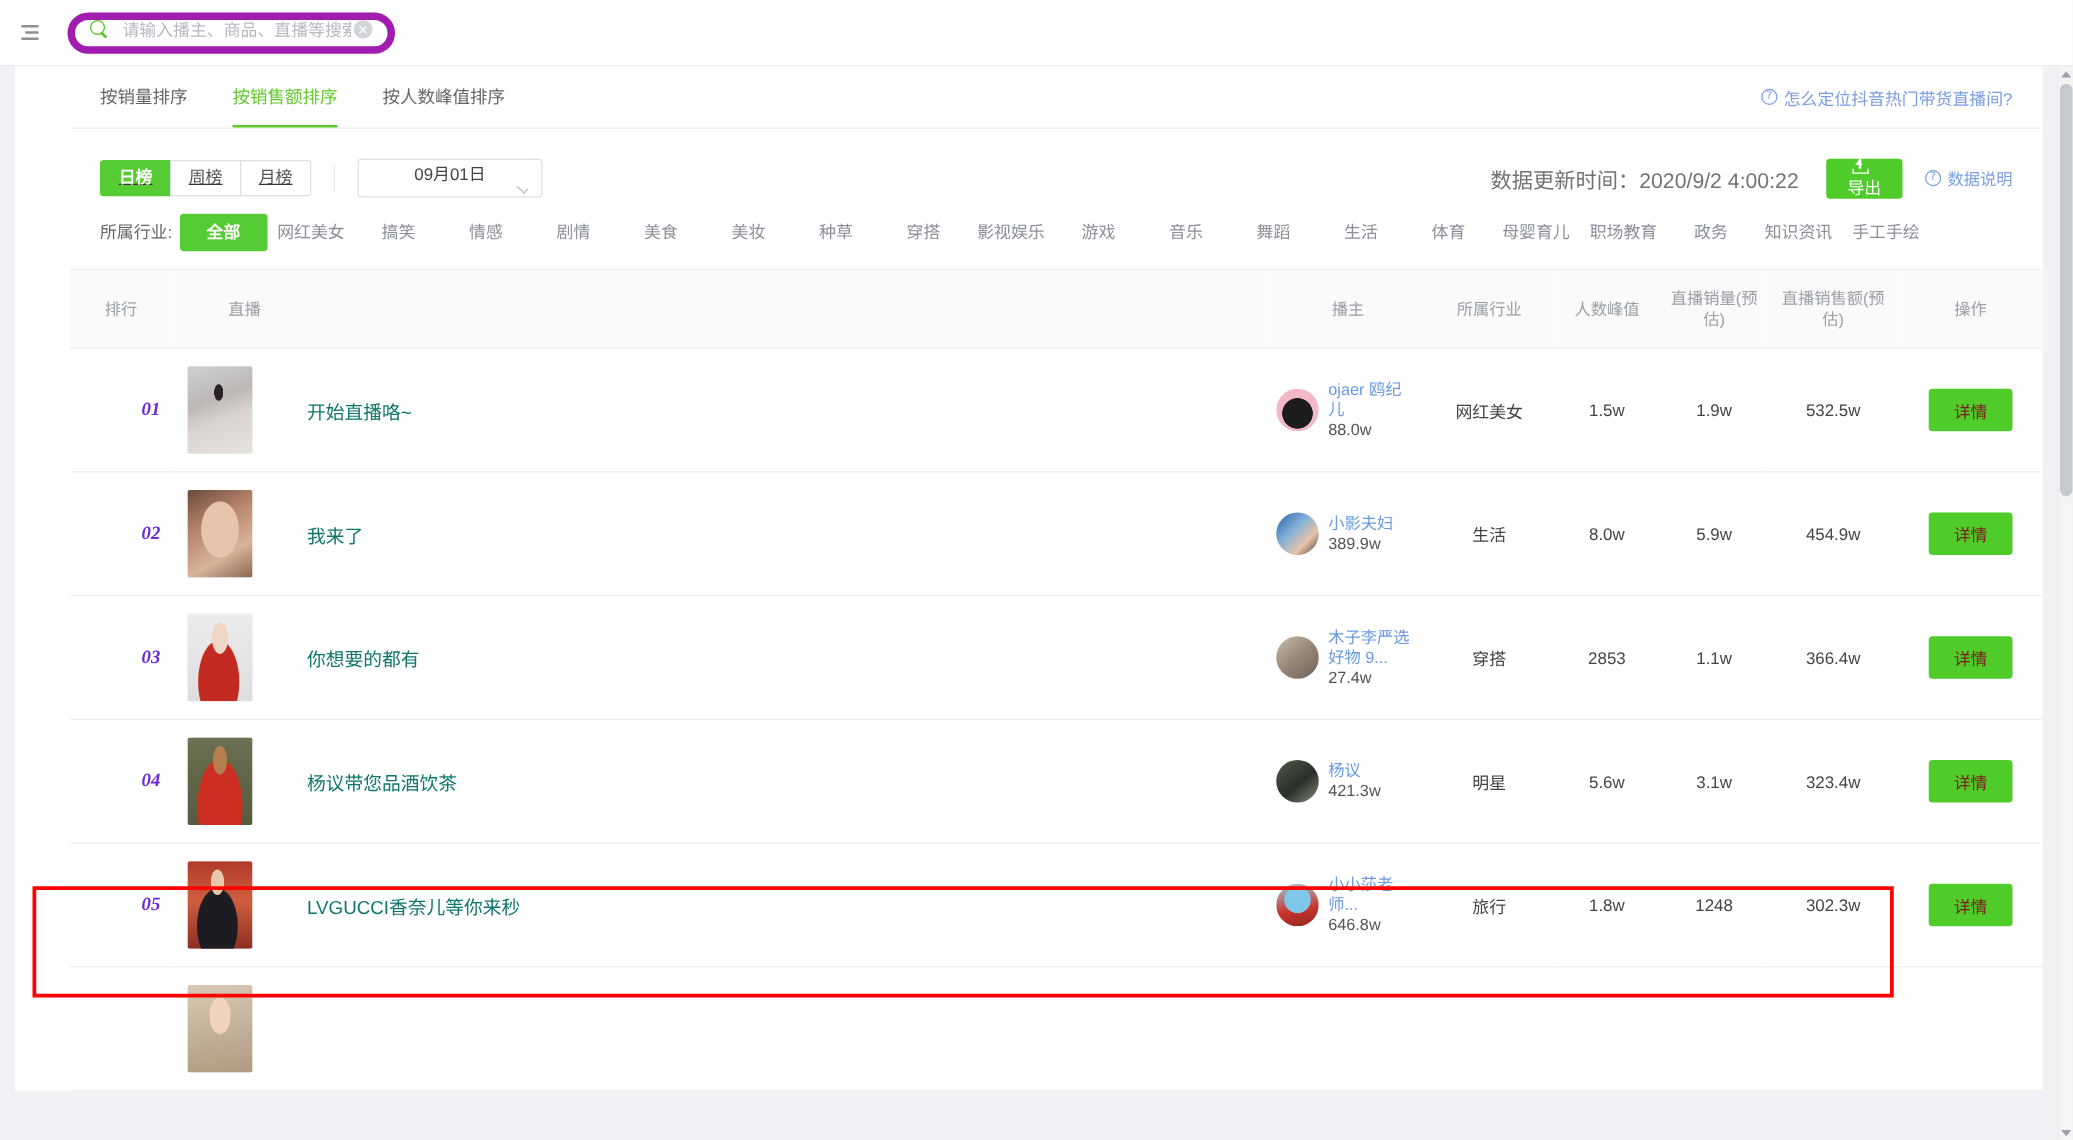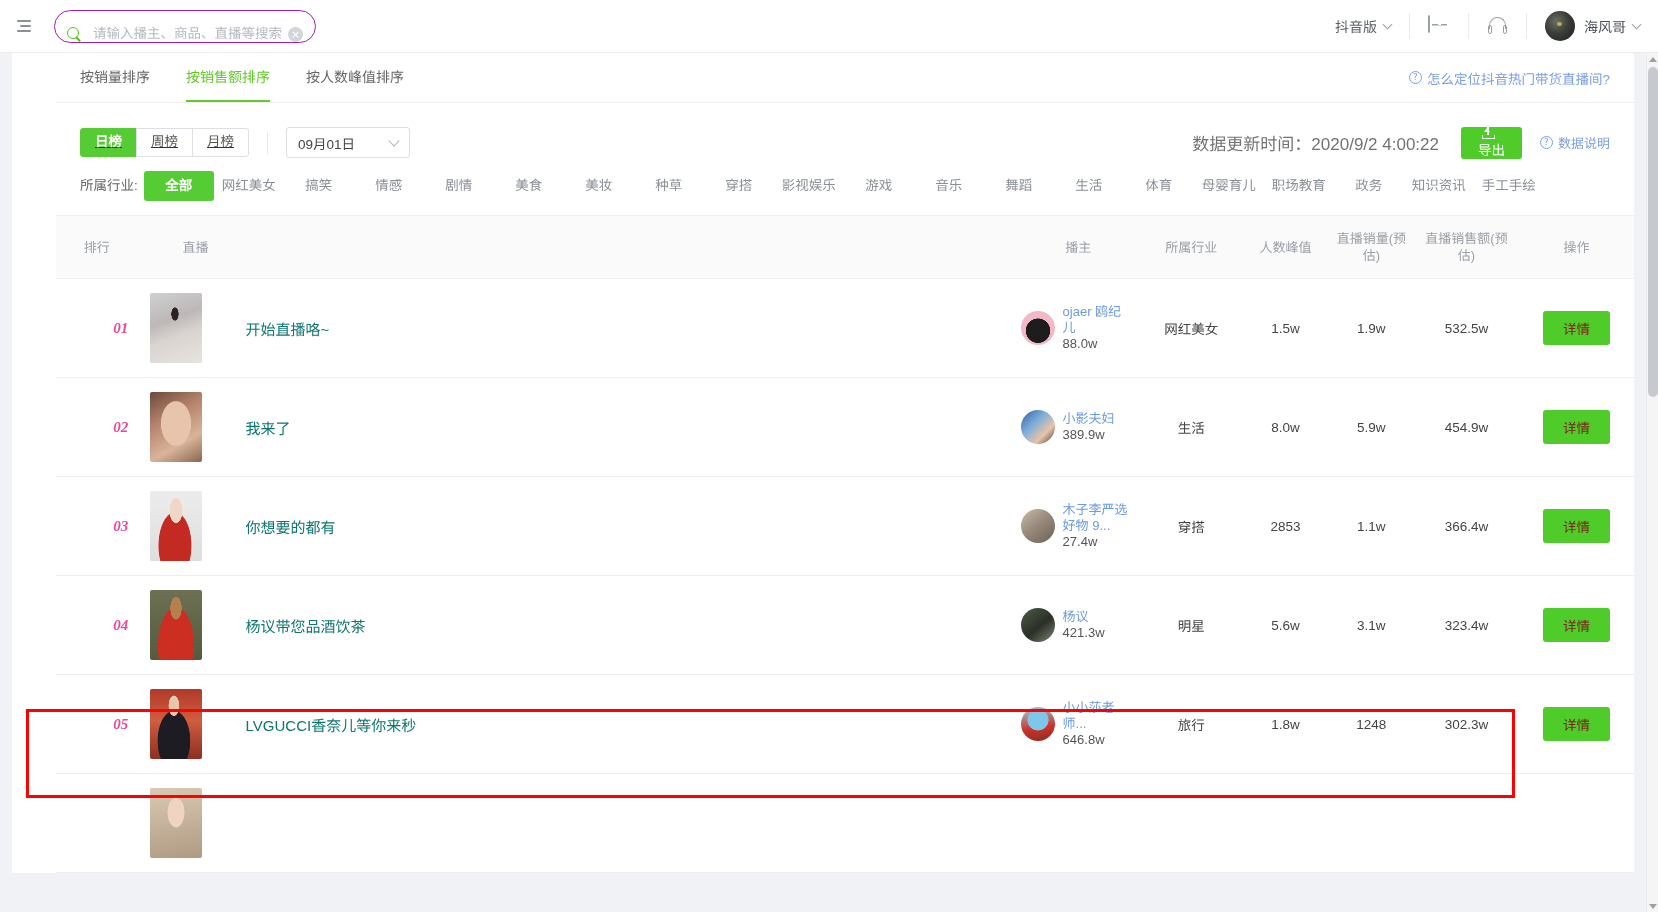--- a/index.html
+++ b/index.html
@@ -31,24 +31,24 @@
   .collapse-icon i {
     display: block; height: 2px; background: #8b8f96; border-radius: 1px;
   }
   .collapse-icon i:nth-child(1) { width: 14px; margin-left: 3px;}
   .collapse-icon i:nth-child(2) { width: 11px; margin-left: 6px;}
   .collapse-icon i:nth-child(3) { width: 14px; margin-left: 3px;}
 
   .searchbox {
     margin-left: 10px;
     width: 262px; height: 33px;
-    border: 1px solid #a21caf;
+    border: 6px solid #a21caf;
     border-radius: 17px;
     background: #fff;
-    display: flex; align-items: flex-end;
+    display: flex; align-items: flex-start;
     padding: 0 12px;
   }
   .searchbox .magnifier {
     width: 15px; height: 15px; flex: 0 0 15px;
     position: relative; margin-right: 9px;
   }
   .searchbox .magnifier::before {
     content: ""; position: absolute; left: 0; top: 0;
     width: 10px; height: 10px; border: 1.6px solid #52c41a; border-radius: 50%;
   }
@@ -202,24 +202,24 @@
     margin-left: -1px;
     line-height: 1.1;
   }
   .seg:first-child { margin-left: 0; border-radius: 3px 0 0 3px; }
   .seg:last-child { border-radius: 0 3px 3px 0; }
   .seg.active {
     background: #55cc33; border-color: #55cc33; color: #fff; font-weight: 600;
   }
   .vsep { width: 1px; height: 22px; background: #e6e8eb; margin: 0 18px; }
   .dateselect {
-    width: 124px; height: 31px;
+    width: 148px; height: 31px;
     border: 1px solid #dcdfe3; border-radius: 3px;
     display: flex; align-items: center; padding: 0 11px;
-    font-size: 13.5px; color: #444; cursor: pointer;
+    font-size: 13.5px; color: #444; cursor: pointer; flex-direction: column;
   }
   .dateselect .chev2 {
     margin-left: auto; width: 8px; height: 8px;
     border-right: 1.3px solid #b3b7bd; border-bottom: 1.3px solid #b3b7bd;
     transform: rotate(45deg); margin-bottom: 4px;
   }
   .filter-right { margin-left: auto; display: flex; align-items: center; }
   .update-time { font-size: 17px; color: #737373; margin-right: 22px; }
   .export-btn {
     background: #4fcb2a; color: #fff; border: none; border-radius: 3px;
@@ -289,21 +289,21 @@
   .c-rank  { width: 78px; }
   .c-live  { width: 840px; }
   .c-host  { width: 118px; }
   .c-ind   { width: 98px; }
   .c-peak  { width: 82px; }
   .c-sales { width: 82px; }
   .c-amt   { width: 100px; }
   .c-op    { width: 110px; }
 
   .rankno {
-    font-style: italic; font-weight: bold; font-size: 15px; color: #ec4899;
+    font-style: italic; font-weight: bold; font-size: 15px; color: #6d28d9;
     font-family: "Liberation Serif", "DejaVu Serif", serif;
     margin-left: 48px;
   }
   .livecell { display: flex; align-items: center; text-align: left; padding-left: 8px;}
   .thumb {
     width: 52px; height: 70px; flex: 0 0 52px;
     border-radius: 2px; margin-right: 44px;
     background: #e9e9e9; overflow: hidden; position: relative;
   }
   .thumb .ph {
@@ -402,43 +402,20 @@
       <i></i>
       <i></i>
   </div>
 
   <div class="searchbox">
     <span class="magnifier"></span>
     <input type="text" placeholder="请输入播主、商品、直播等搜索" value="" style="">
     <span class="clear-btn">×</span>
   </div>
 
-  <div class="topbar-right">
-    <div class="tb-item first">
-      <span>抖音版</span>
-      <span class="chev"></span>
-    </div>
-    <div class="tb-item">
-      <span class="monitor-ico">
-        <span class="scr"></span><span class="stand"></span>
-      </span>
-    </div>
-    <div class="tb-item">
-      <span class="headset-ico">
-        <span class="band"></span>
-          <span class="ear-l"></span>
-          <span class="ear-r"></span>
-      </span>
-    </div>
-    <div class="tb-item last">
-      <span class="avatar"></span>
-      <span class="uname">海风哥</span>
-      <span class="chev"></span>
-    </div>
-  </div>
 </div>
 
 <div class="page">
 
 
   <div class="card">
 
     <div class="sorttabs">
       <div class="sorttab">按销量排序</div>
       <div class="sorttab active">按销售额排序</div>

